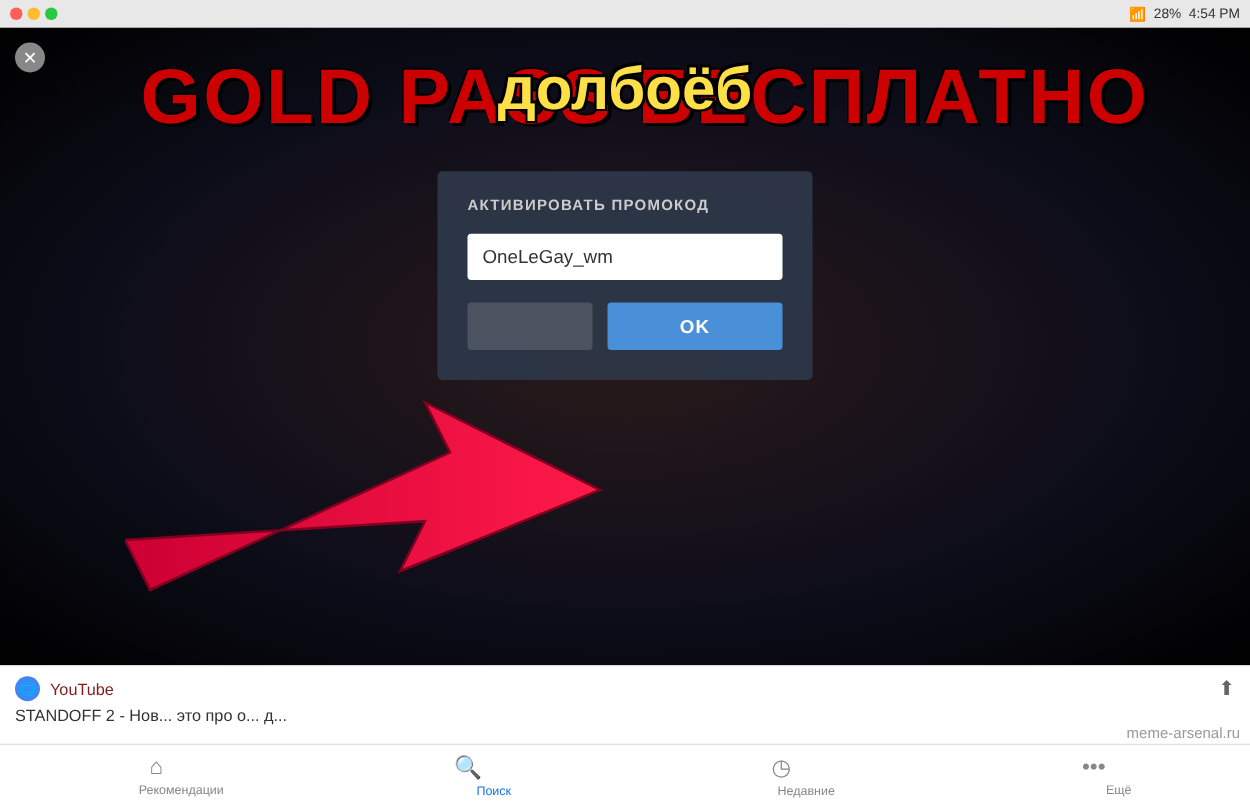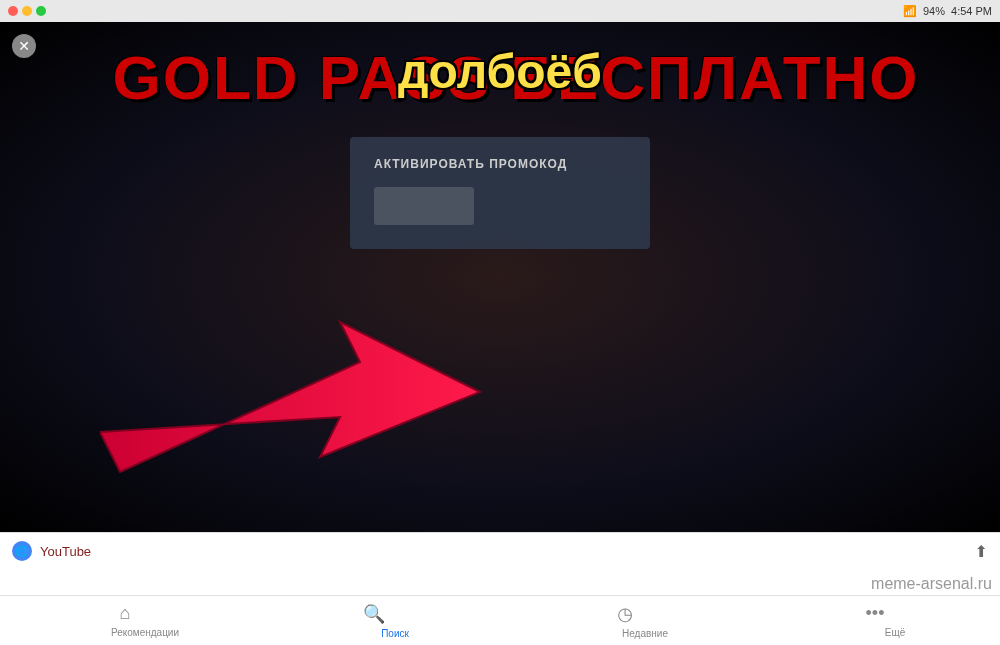--- a/index.html
+++ b/index.html
@@ -288,60 +288,64 @@
       color: #888;
       margin-left: 40px;
     }
     .nav-label.active { color: #1a73e8; }
 
     
     .watermark {
       position: absolute;
       bottom: 52px;
       right: 8px;
-      font-size: 16px;
+      font-size: 12px;
       color: #999;
       z-index: 5;
     }
   </style>
 </head>
 <body>
 
 <div class="status-bar">
   <div class="status-left">
     <div class="traffic-lights">
       <div class="traffic-light tl-red"></div>
       <div class="traffic-light tl-yellow"></div>
       <div class="traffic-light tl-green"></div>
     </div>
   </div>
   <div class="status-right">
     <span>📶</span>
-    <span>94%</span>
+    <span>28%</span>
     <span>4:54 PM</span>
   </div>
 </div>
 
 <div class="main-content">
 
   <div class="video-area">
     <div class="video-bg"></div>
 
     <div class="close-btn">
       <span>✕</span>
     </div>
 
     <div class="gold-pass-text">GOLD PASS БЕСПЛАТНО</div>
 
     <div class="meme-text-top">долбоёб</div>
 
     <div class="dialog-box">
       <div class="dialog-title">АКТИВИРОВАТЬ ПРОМОКОД</div>
+      <input class="dialog-input" type="text" value="OneLeGay_wm" style="">
       <div class="dialog-buttons">
         <button class="dialog-cancel-btn"></button>
+        <button class="dialog-ok-btn">
+          <span>OK</span>
+        </button>
       </div>
     </div>
 
     <div class="arrow-container">
       <svg class="arrow-svg" viewBox="0 0 400 200" xmlns="http://www.w3.org/2000/svg">
         <defs>
           <linearGradient id="arrowGrad" x1="0%" y1="0%" x2="100%" y2="0%">
             <stop offset="0%" style="stop-color:#cc0033;stop-opacity:1"></stop>
             <stop offset="100%" style="stop-color:#ff1a4a;stop-opacity:1"></stop>
           </linearGradient>
@@ -361,20 +365,21 @@
   </div>
 
   <div class="bottom-bar">
 
     <div class="yt-info-row">
       <div class="yt-globe-icon">🌐</div>
       <span class="yt-label">YouTube</span>
       <span class="share-icon">⬆</span>
     </div>
 
+    <div class="video-title-row">STANDOFF 2 - Нов...  это про  о...  д...</div>
 
 
     <div class="nav-bar">
       <div class="nav-item">
         <span class="nav-icon">⌂</span>
         <span class="nav-label">Рекомендации</span>
       </div>
       <div class="nav-item">
         <span class="nav-icon active">🔍</span>
         <span class="nav-label active">Поиск</span>

